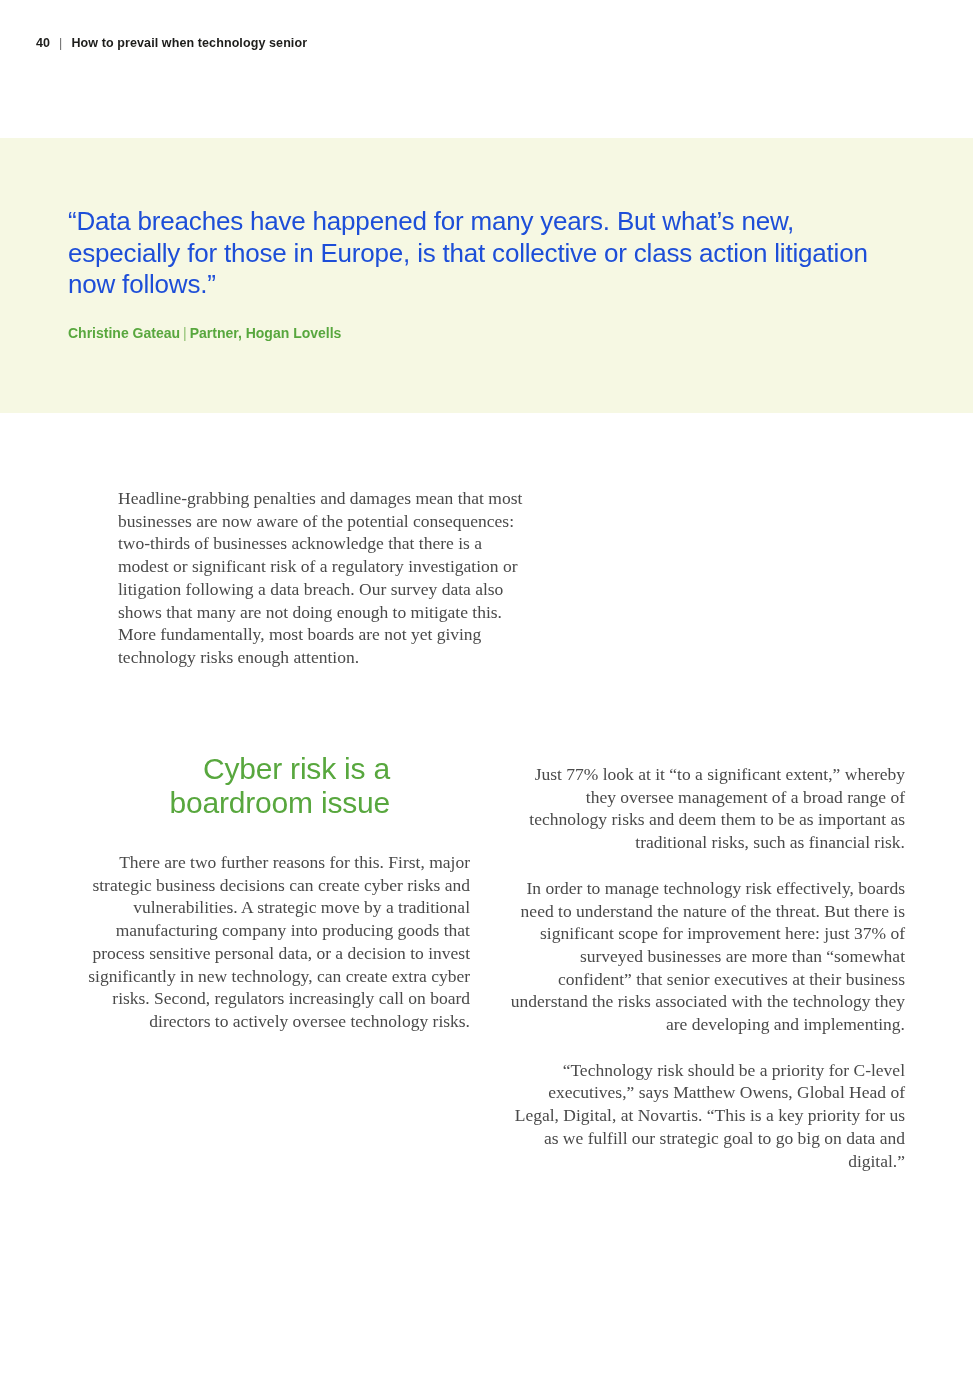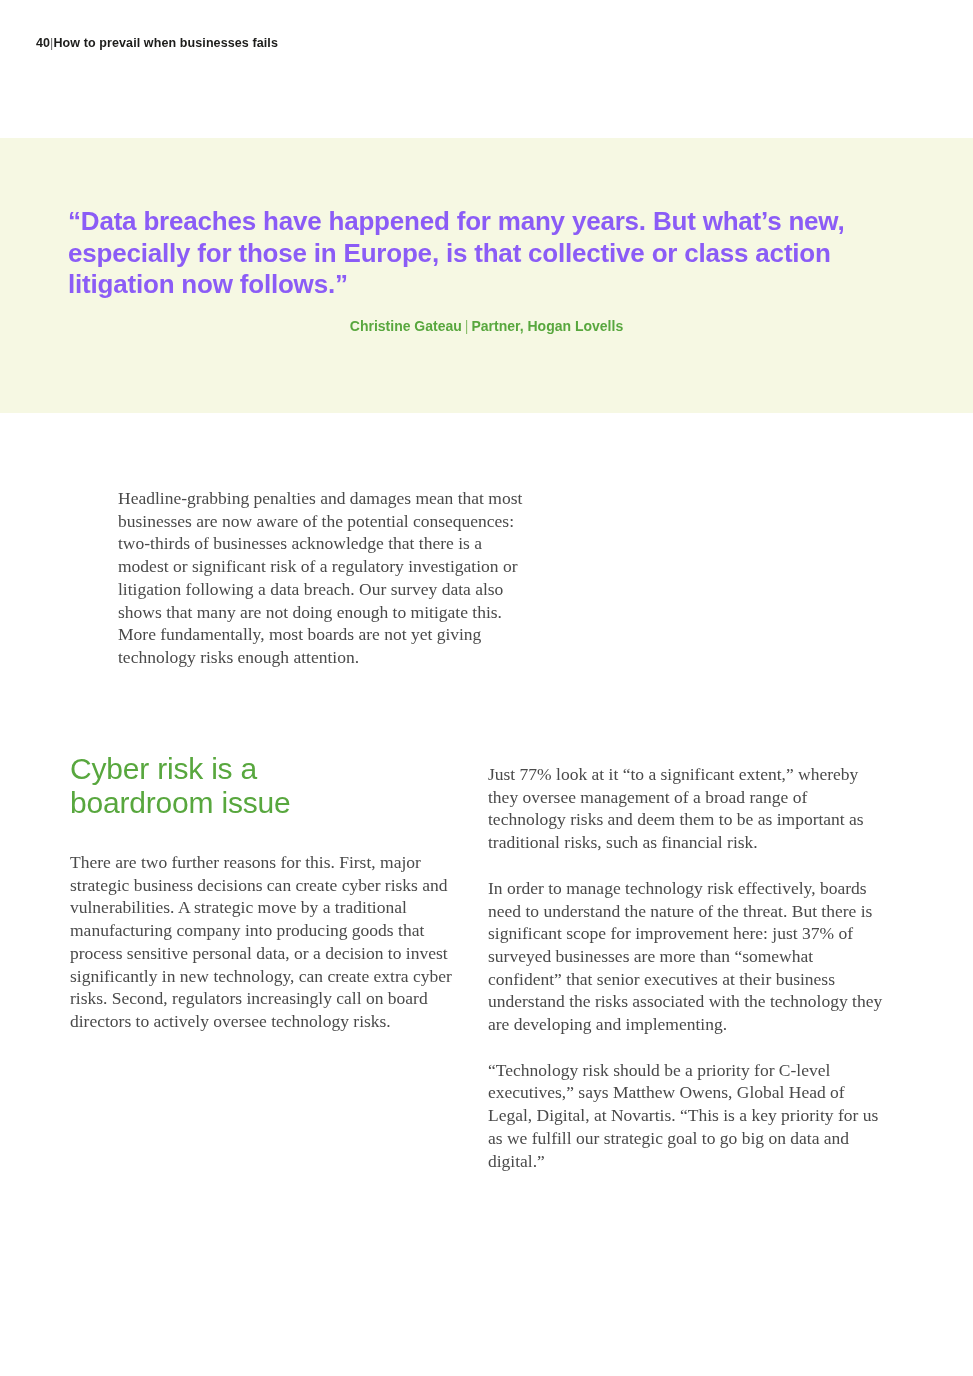--- a/index.html
+++ b/index.html
@@ -12,20 +12,21 @@
     font-family: "Liberation Sans", sans-serif;
   }
 
   
   .page-header {
     position: absolute;
     top: 36px;
     left: 36px;
     display: flex;
     align-items: baseline;
+    gap: 9px;
     font-size: 12.5px;
     font-weight: 700;
     color: #1d1d1b;
     letter-spacing: 0.1px;
   }
   .page-header .sep {
     font-weight: 400;
     color: #6b6b6b;
   }
 
@@ -35,28 +36,28 @@
     top: 138px;
     left: 0;
     width: 973px;
     height: 275px;
     background: #f6f8e3;
     padding: 68px 68px 0 68px;
   }
   .quote-text {
     font-size: 26px;
     line-height: 31.5px;
-    font-weight: 700;
-    color: #8b5cf6;
+    font-weight: 400;
+    color: #1d4ed8;
     max-width: 825px;
     letter-spacing: -0.2px;
   }
   .quote-attribution {
-    margin-top: 17px;
-    text-align: center;
+    margin-top: 24px;
+    text-align: left;
     font-size: 14px;
     font-weight: 700;
     color: #58a73e;
   }
   .quote-attribution .sep {
     font-weight: 400;
     color: #8cbf6e;
     padding: 0 3px;
   }
 
@@ -75,21 +76,22 @@
     width: 410px;
     margin-left: 48px;
   }
 
   .section {
     position: absolute;
     top: 752px;
     left: 70px;
     width: 836px;
     display: flex;
-    gap: 18px;
+    gap: 35px;
+    text-align: right;
   }
   .col {
     width: 400px;
   }
   .col-right {
     padding-top: 11px;
   }
   .section-heading {
     font-family: "Liberation Sans", sans-serif;
     font-size: 30px;
@@ -104,21 +106,21 @@
     margin-bottom: 23px;
   }
   .col p:last-child { margin-bottom: 8px; }
 </style>
 </head>
 <body>
 
 <header class="page-header">
   <span>40</span>
   <span class="sep">|</span>
-  <span>How to prevail when businesses fails</span>
+  <span>How to prevail when technology senior</span>
 </header>
 
 <section class="quote-band">
   <div class="quote-text">“Data breaches have happened for many years. But what’s new, especially for those in Europe, is that collective or class action litigation now follows.”</div>
   <div class="quote-attribution">
     <span>Christine Gateau</span><span class="sep">|</span><span>Partner, Hogan Lovells</span>
   </div>
 </section>
 
 <p class="intro serif">Headline-grabbing penalties and damages mean that most businesses are now aware of the potential consequences: two-thirds of businesses acknowledge that there is a modest or significant risk of a regulatory investigation or litigation following a data breach. Our survey data also shows that many are not doing enough to mitigate this. More fundamentally, most boards are not yet giving technology risks enough attention.</p>

